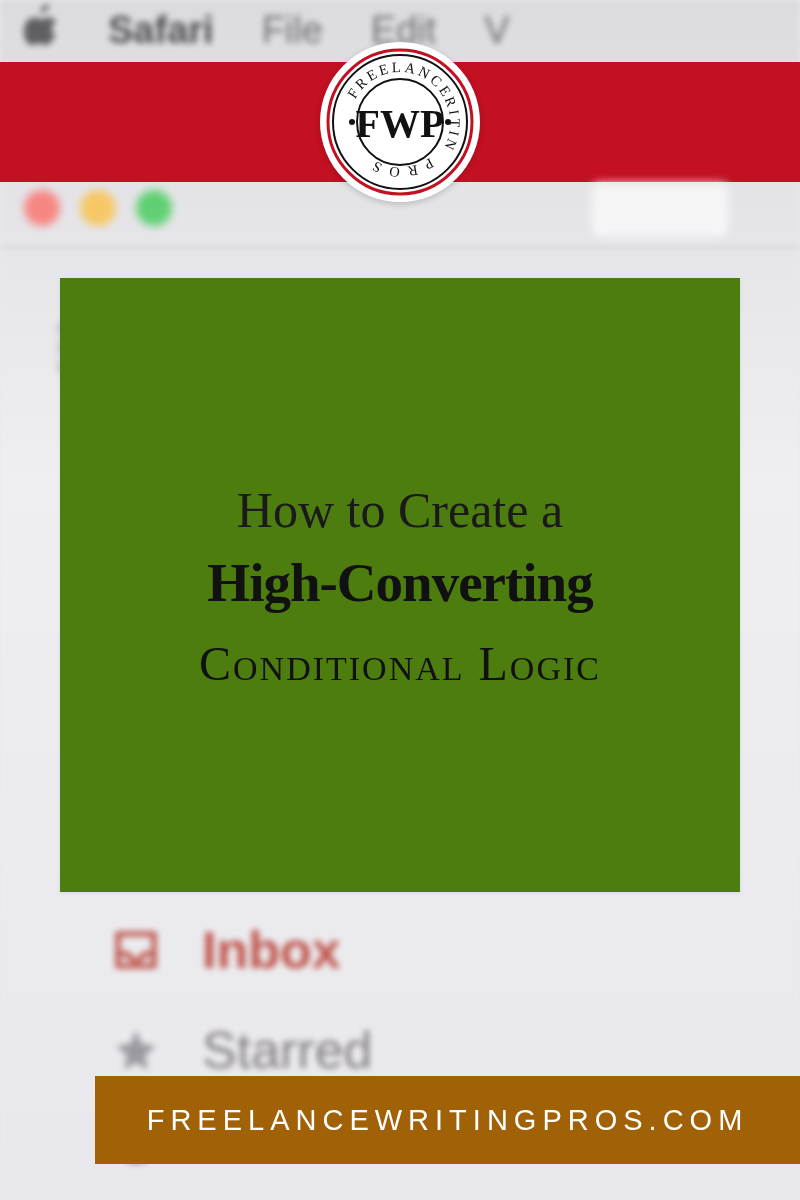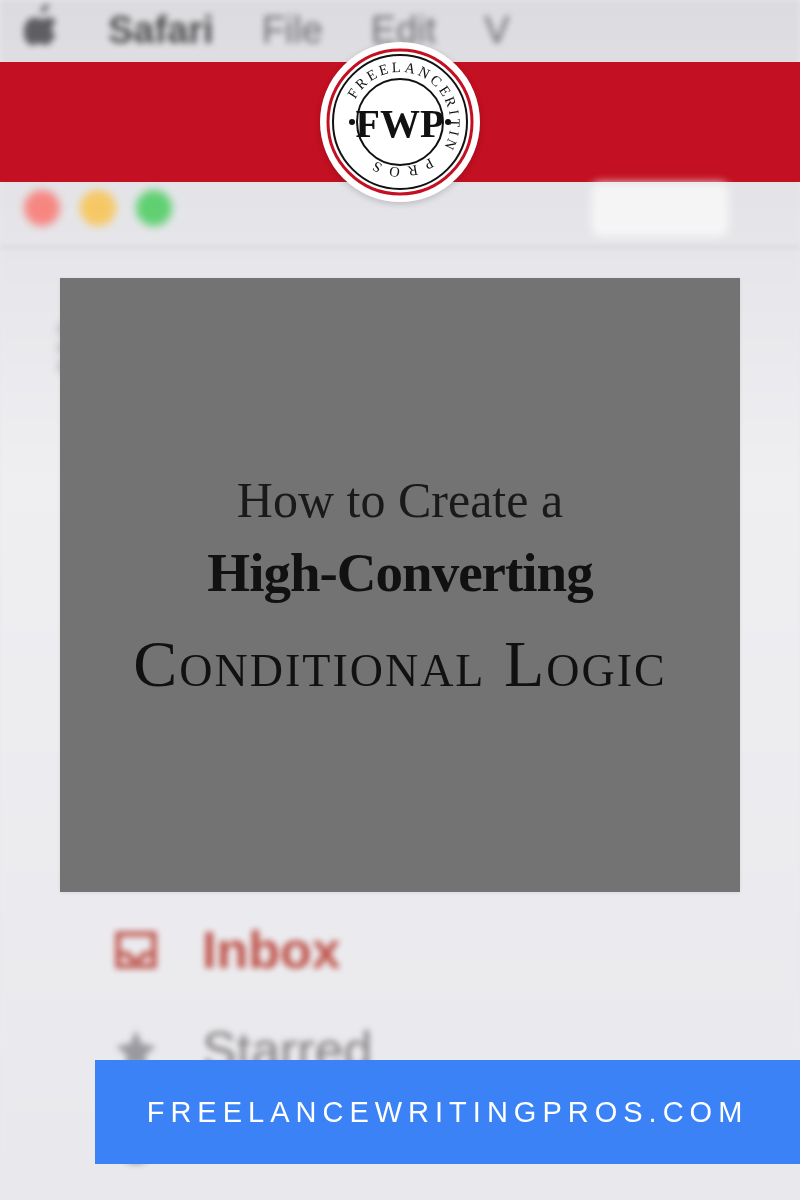--- a/index.html
+++ b/index.html
@@ -135,21 +135,21 @@
     border-radius: 2px;
   }
 
   
   .title-panel {
     position: absolute;
     top: 278px;
     left: 60px;
     right: 60px;
     height: 614px;
-    background: #737373;
+    background: #4d7c0f;
     box-shadow: 0 1px 4px rgba(0,0,0,0.08);
     display: flex;
     flex-direction: column;
     align-items: center;
     justify-content: center;
     padding: 40px 30px;
     text-align: center;
   }
 
   .line1 {
@@ -167,21 +167,21 @@
     letter-spacing: -1px;
   }
   .line3 {
     font-family: "Brush Script MT", "Segoe Script", cursive;
     font-size: 46px;
     color: #1a1a1a;
     margin-bottom: 22px;
   }
   .line4 {
     font-family: Georgia, 'Times New Roman', serif;
-    font-size: 66px;
+    font-size: 48px;
     font-variant: small-caps;
     letter-spacing: 2px;
     color: #111;
     line-height: 1.08;
   }
 
   
   .sidebar-list {
     position: absolute;
     top: 920px;
@@ -201,22 +201,22 @@
   }
   .sidebar-item.active { color: #b7392e; font-weight: 600; }
   .sb-icon { width: 52px; height: 52px; display:flex; align-items:center; justify-content:center; }
 
   
   .url-bar {
     position: absolute;
     left: 95px;
     right: 0;
     bottom: 36px;
-    height: 104px;
-    background: #3b82f6;
+    height: 88px;
+    background: #a16207;
     display: flex;
     align-items: center;
     justify-content: center;
     color: #fff;
     font-family: Arial, Helvetica, sans-serif;
     font-size: 29px;
     letter-spacing: 6px;
   }
 </style>
 </head>

